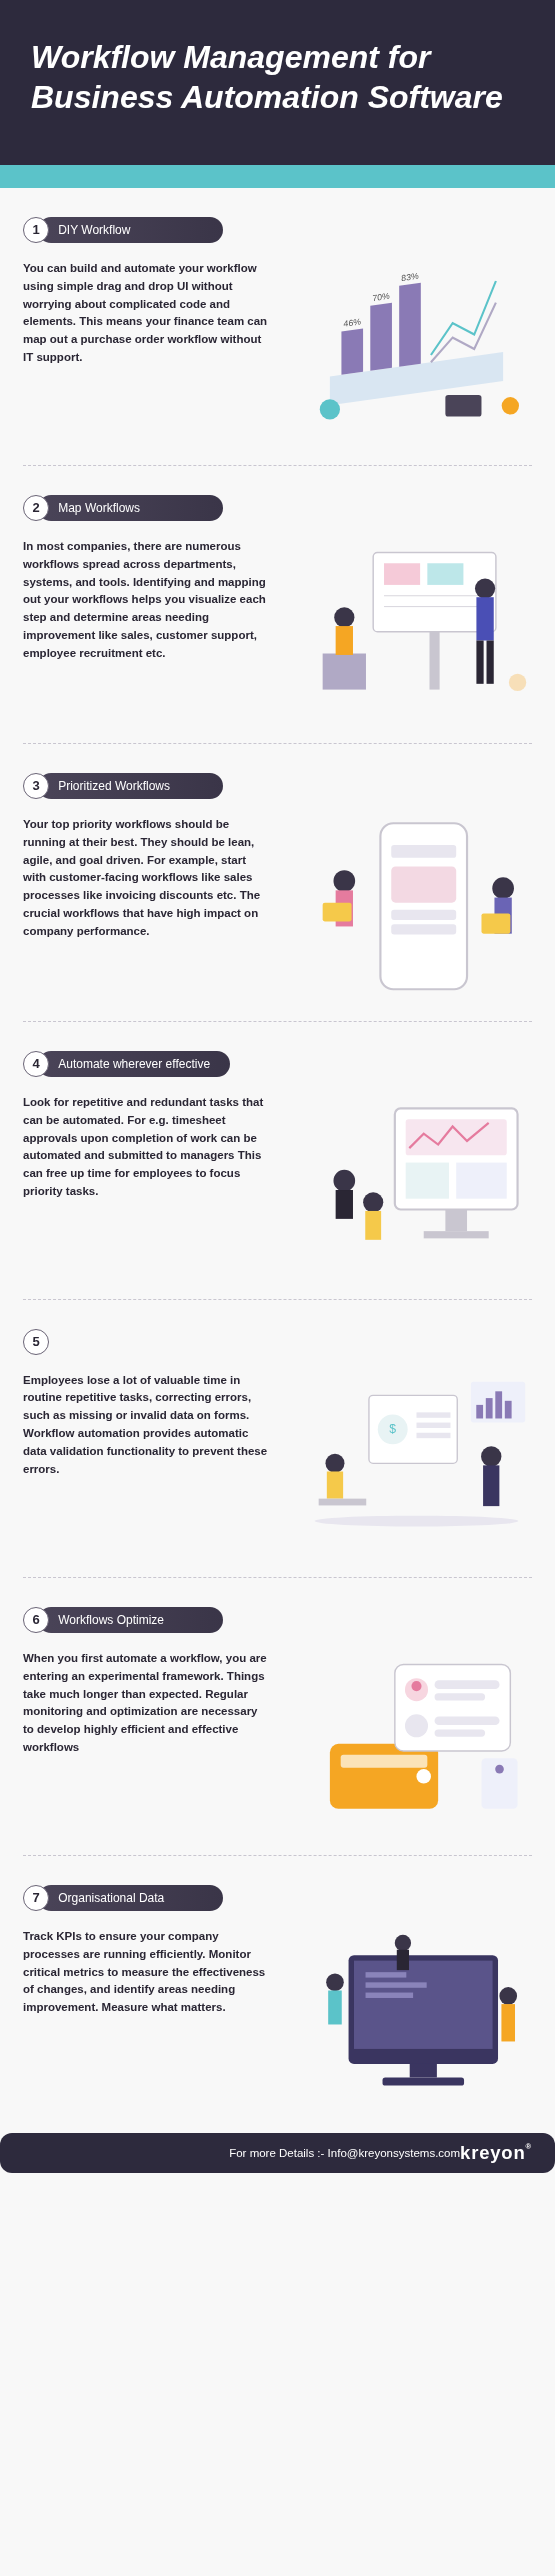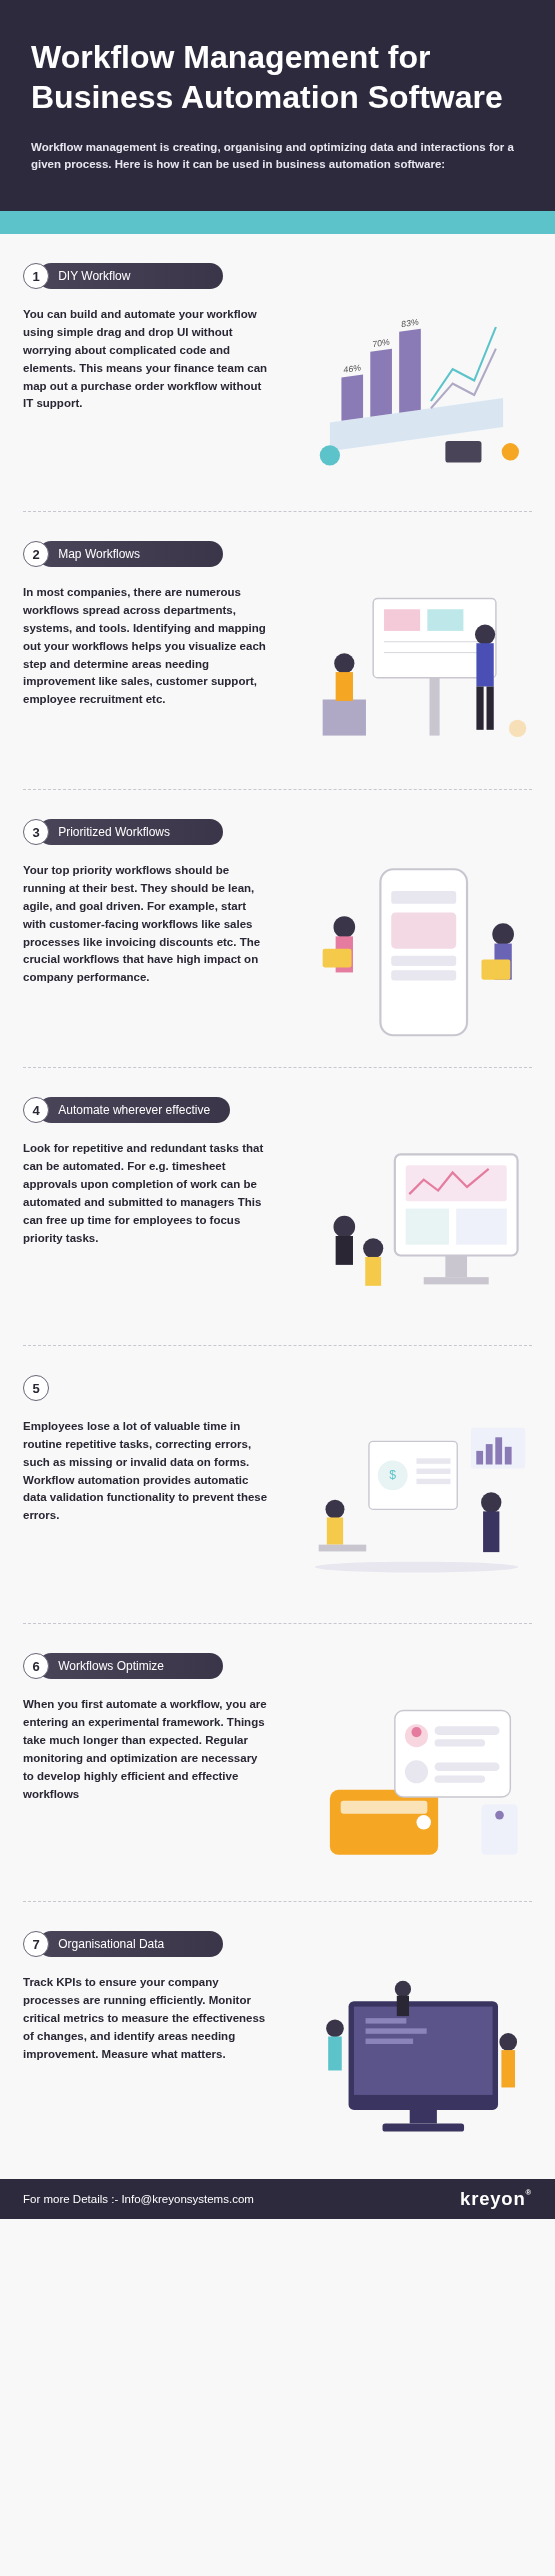--- a/index.html
+++ b/index.html
@@ -18,21 +18,22 @@
   body{
     width:555px;
     margin:0 auto;
     font-family:"Segoe UI",Arial,sans-serif;
     background:var(--bg-page);
     color:var(--text-dark);
   }
   .hero{
     background:var(--bg-dark);
     color:#fff;
-    padding:37px 31px 38px 31px;
+    padding:37px 31px 26px 31px;
+    font-style:italic;
   }
   .hero h1{
     font-size:32px;
     font-weight:700;
     line-height:1.25;
     margin-bottom:21.5px;
   }
   .hero .lede{
     font-size:11.5px;
     font-weight:600;
@@ -99,37 +100,37 @@
     border-top:1.5px dashed #c9c6d0;
     margin:0 23px;
   }
   
   svg{max-width:100%;height:auto;display:block;}
   .footer{
     background:var(--bg-dark);
     color:#fff;
     display:flex;
     align-items:center;
-    justify-content:space-between;
+    justify-content:flex-end;
     padding:9.2px 23px;
     font-size:11.5px;
+    border-radius:12px;
   }
   .brand{
     font-size:18.5px;
     font-weight:700;
     letter-spacing:0.8px;
   }
   .brand sup{font-size:7.7px;vertical-align:top;}
 </style>
 </head>
 <body>
 
 <header class="hero">
   <h1>Workflow Management for Business Automation Software</h1>
-  <p class="lede">Workflow management is creating, organising and optimizing data and interactions for a given process. Here is how it can be used in business automation software:</p>
 </header>
 <div class="teal-bar"></div>
 
 <section class="section">
   <div class="sec-head">
     <div class="num-badge">1</div>
     <div class="pill">DIY Workflow</div>
   </div>
   <div class="sec-body">
     <p class="sec-text">You can build and automate your workflow using simple drag and drop UI without worrying about complicated code and elements. This means your finance team can map out a purchase order workflow without IT support.</p>

